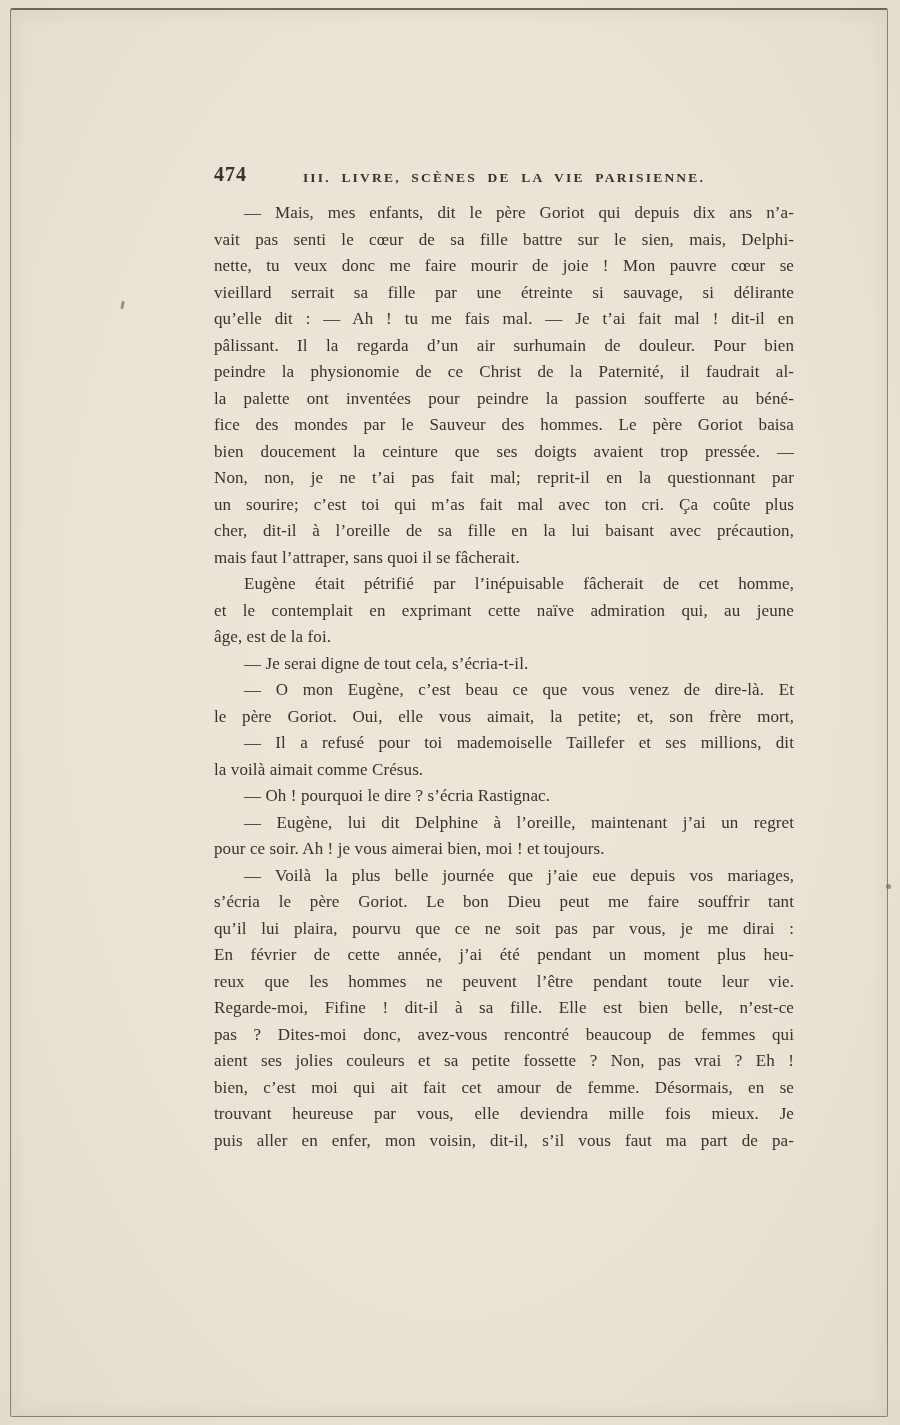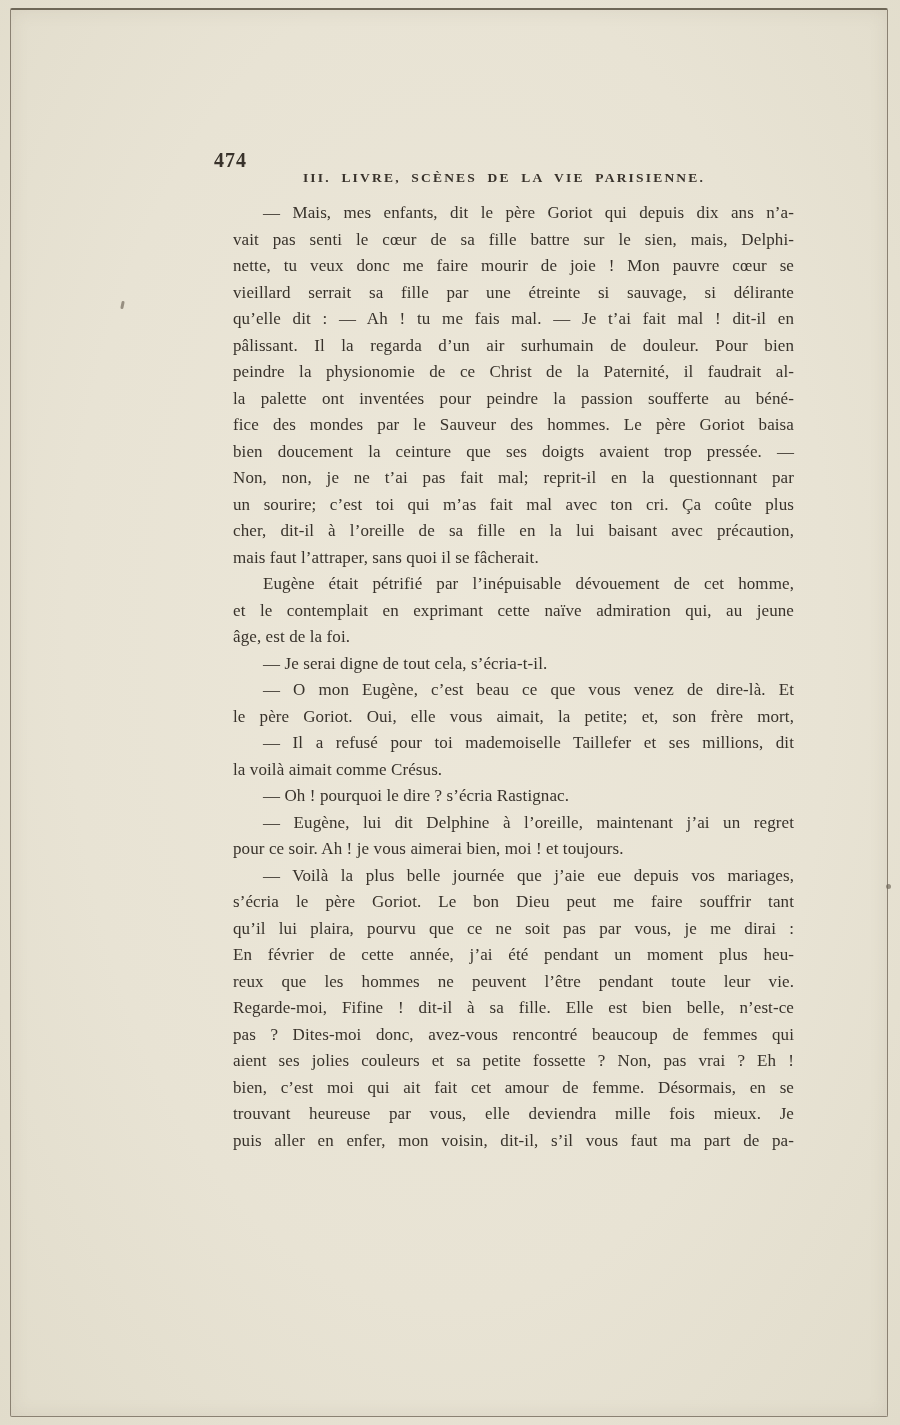--- a/index.html
+++ b/index.html
@@ -39,21 +39,21 @@
     width: 580px;
   }
   .header {
     position: relative;
     height: 28px;
     margin-bottom: 12px;
   }
   .page-number {
     position: absolute;
     left: 0;
-    bottom: 16px;
+    bottom: 2px;
     font-size: 20px;
     letter-spacing: 1px;
     font-weight: 600;
     margin-top: 44px;
   }
   .running-title {
     position: absolute;
     left: 0;
     right: 0;
     bottom: 2px;
@@ -62,21 +62,20 @@
     letter-spacing: 2.2px;
     word-spacing: 5px;
     font-weight: 600;
     white-space: nowrap;
     margin-top: 10px;
   }
   .page-body {
     font-size: 17px;
     line-height: 26.5px;
     letter-spacing: 0.1px;
-    margin-left: 19px;
   }
   .paragraph {
     margin: 0;
   }
   .line {
     text-align: justify;
     text-align-last: justify;
     white-space: normal;
   }
   .line.first {
@@ -131,21 +130,21 @@
         <div class="line">peindre la physionomie de ce Christ de la Paternité, il faudrait al-</div>
         <div class="line">la palette ont inventées pour peindre la passion soufferte au béné-</div>
         <div class="line">fice des mondes par le Sauveur des hommes. Le père Goriot baisa</div>
         <div class="line">bien doucement la ceinture que ses doigts avaient trop pressée. —</div>
         <div class="line">Non, non, je ne t’ai pas fait mal; reprit-il en la questionnant par</div>
         <div class="line">un sourire; c’est toi qui m’as fait mal avec ton cri. Ça coûte plus</div>
         <div class="line">cher, dit-il à l’oreille de sa fille en la lui baisant avec précaution,</div>
         <div class="line short-last">mais faut l’attraper, sans quoi il se fâcherait.</div>
       </div>
       <div class="paragraph">
-        <div class="line first">Eugène était pétrifié par l’inépuisable dévouement de cet homme,</div>
+        <div class="line first">Eugène était pétrifié par l’inépuisable fâcherait de cet homme,</div>
         <div class="line">et le contemplait en exprimant cette naïve admiration qui, au jeune</div>
         <div class="line short-last">âge, est de la foi.</div>
       </div>
       <div class="paragraph">
         <div class="line first short-last">— Je serai digne de tout cela, s’écria-t-il.</div>
       </div>
       <div class="paragraph">
         <div class="line first">— O mon Eugène, c’est beau ce que vous venez de dire-là. Et</div>
       </div>
       <div class="paragraph">

